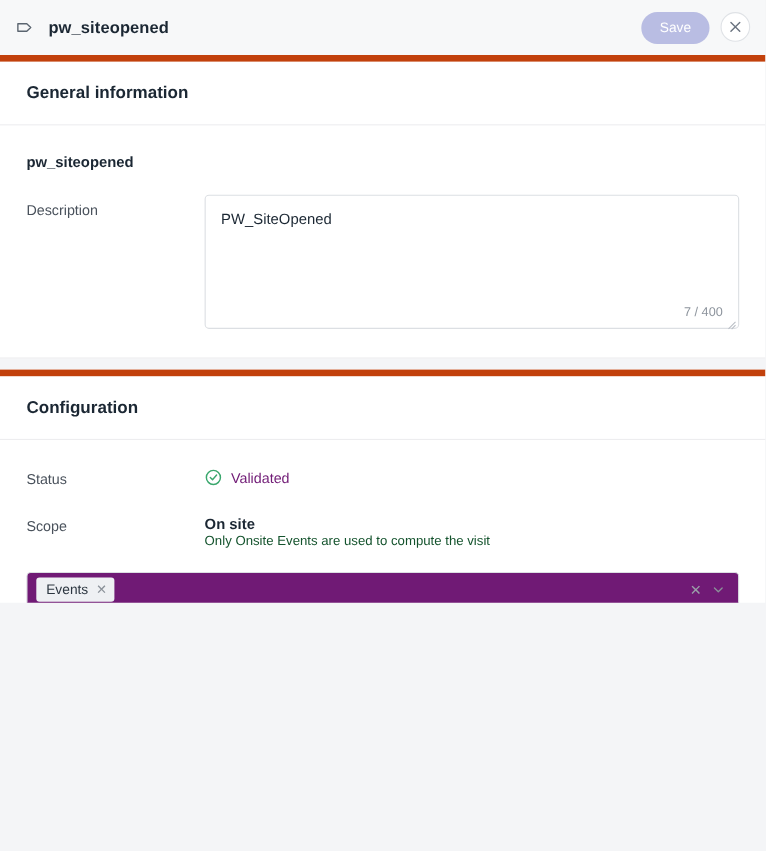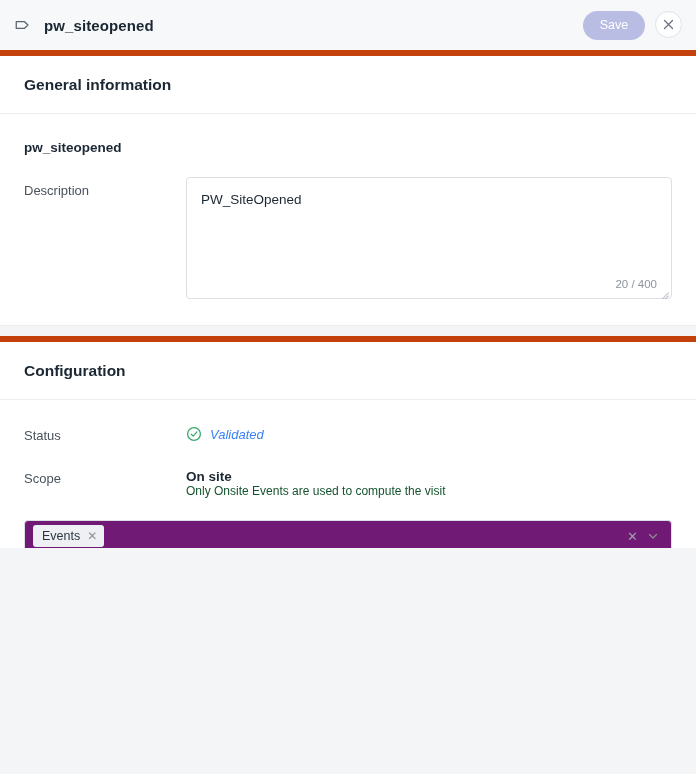--- a/index.html
+++ b/index.html
@@ -189,22 +189,21 @@
   
   .status-line {
     display: flex;
     align-items: center;
     gap: 8px;
     padding-top: 4px;
   }
   .status-icon { width: 16px; height: 16px; display: block; }
   .status-text {
     font-size: 13px;
-    color: #3b82f6;
-    font-style: italic;
+    color: #701a75;
   }
 
   
   .select-box {
     display: flex;
     align-items: center;
     border: 1px solid #dcdfe3;
     border-radius: 4px;
     background: #701a75;
     min-height: 38px;
@@ -278,21 +277,21 @@
         <div class="row-content">
           <div class="value-text">pw_siteopened</div>
         </div>
       </div>
 
       <div class="row">
         <div class="row-label">Description</div>
         <div class="row-content">
           <div class="textarea-wrap">
             <textarea placeholder="" style="">PW_SiteOpened</textarea>
-            <div class="char-count">20 / 400</div>
+            <div class="char-count">7 / 400</div>
             <div class="resize-grip"></div>
           </div>
         </div>
       </div>
 
     </div>
   </div>
 
   <div class="card">
     <div class="card-header">

